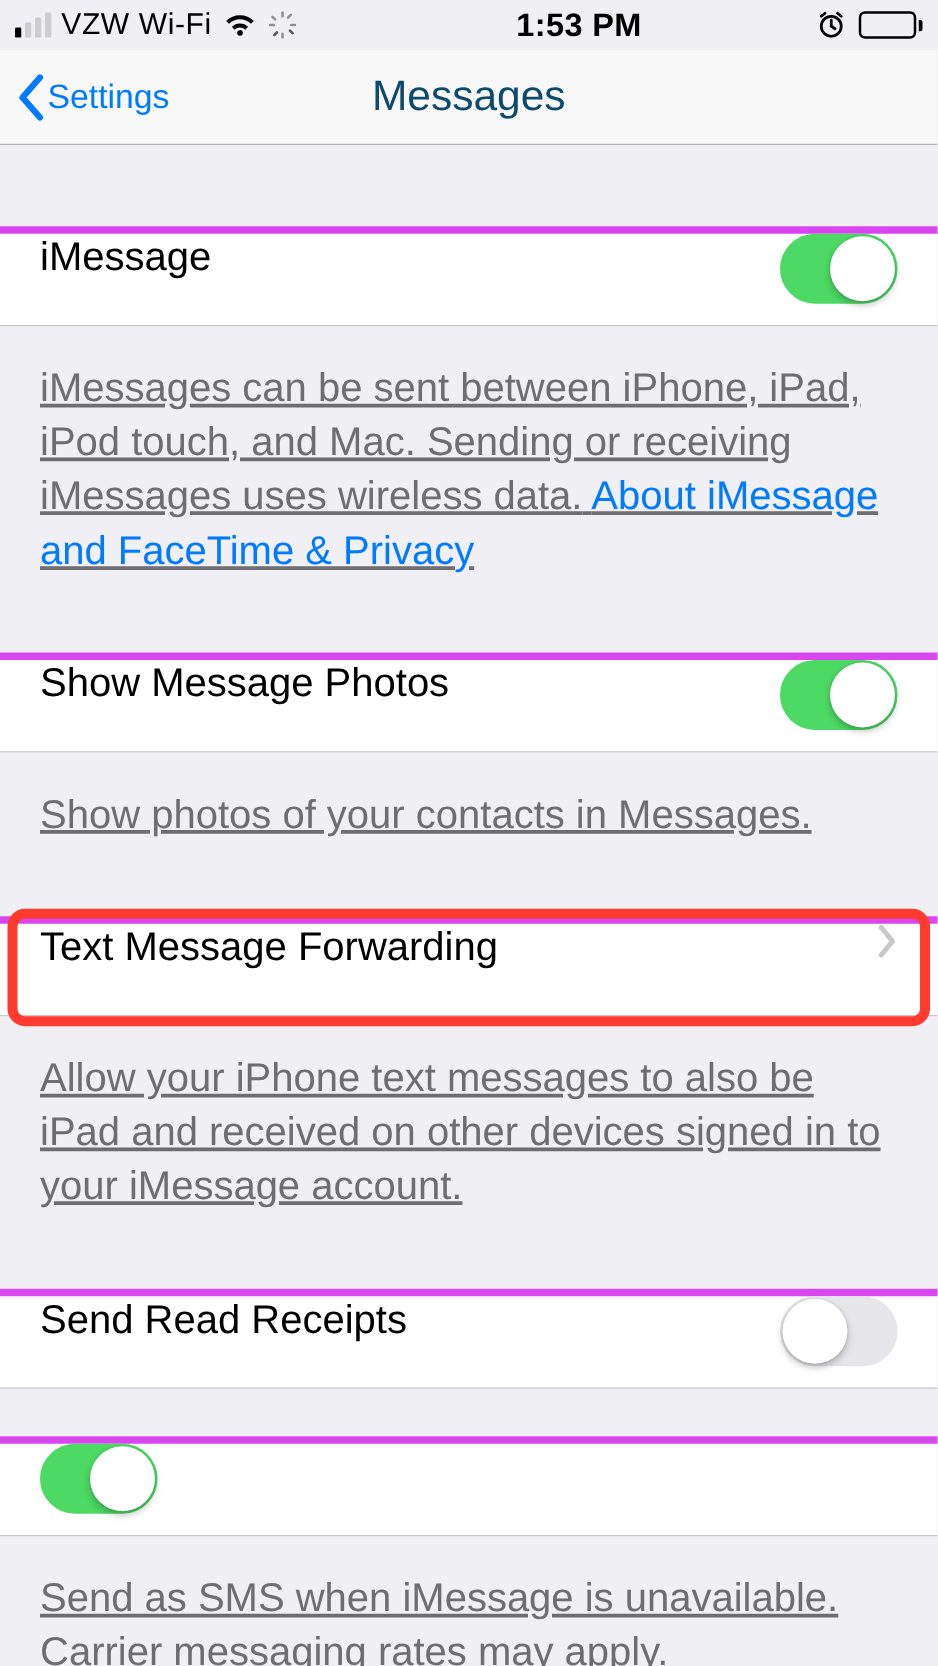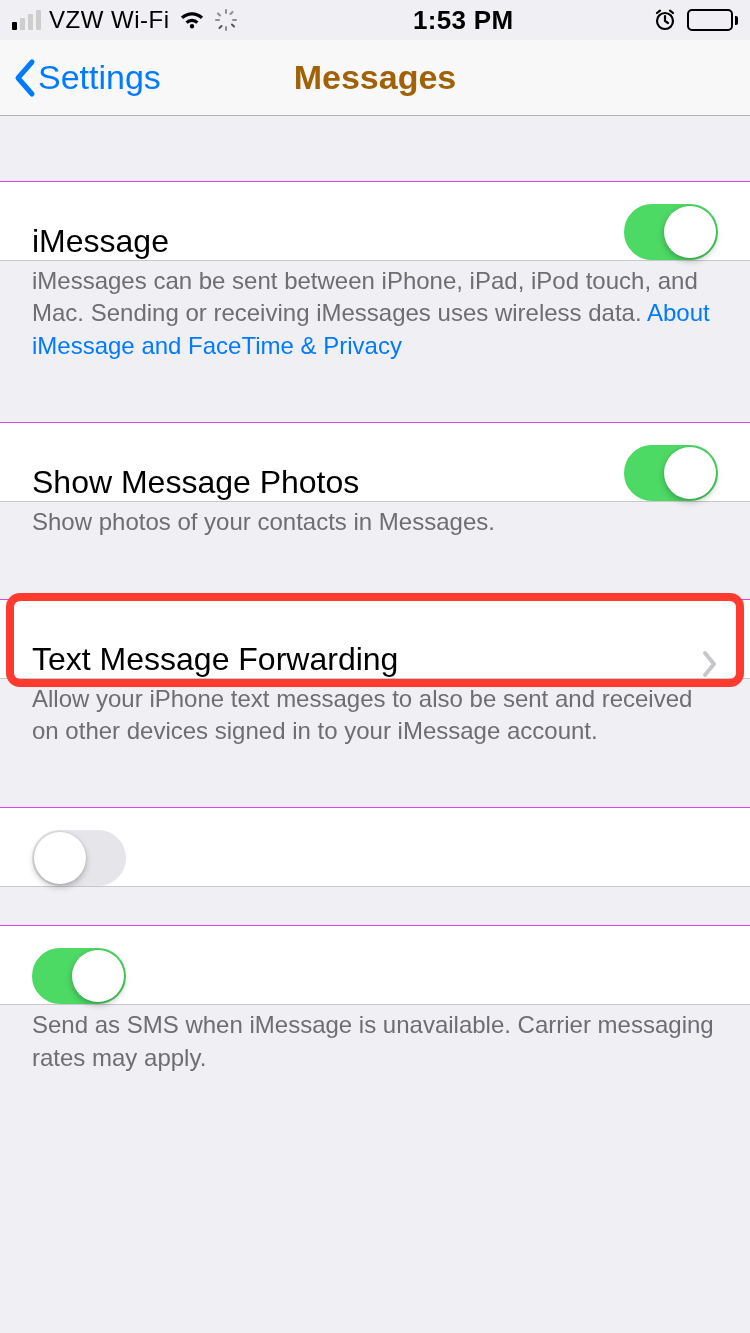--- a/index.html
+++ b/index.html
@@ -27,39 +27,39 @@
 
   .clock { font-size: 26px; font-weight: 600; letter-spacing: 0.3px; margin-left: 36px; }
   .alarm-icon { width: 24px; height: 24px; }
   .battery { display:flex; align-items:center; gap:2px;}
   .battery-body { width: 46px; height: 22px; border: 2px solid #000; border-radius: 5px; padding: 2px; }
   .battery-fill { background: #000; height: 100%; width: 78%; border-radius: 2px;}
   .battery-tip { width: 3px; height: 9px; background: #000; border-radius: 0 2px 2px 0;}
 
   
   .nav-bar { height: 76px; display:flex; align-items:center; position: relative; border-bottom: 1px solid #b2b2b4; background: #f8f8f8;}
-  .nav-back { display:flex; align-items:center; color:#007aff; font-size: 34px; padding-left: 12px; cursor:pointer; gap:2px;}
+  .nav-back { display:flex; align-items:center; color:#007aff; font-size: 27px; padding-left: 12px; cursor:pointer; gap:2px;}
   .chevron-back { width: 24px; height: 40px; }
-  .nav-title { position:absolute; left:50%; transform:translateX(-50%); font-size: 34px; font-weight: 700; color:#a16207;text-align:center;}
+  .nav-title { position:absolute; left:50%; transform:translateX(-50%); font-size: 34px; font-weight: 400; color:#0c4a6e;text-align:center;}
 
   
   .content { flex: 1; overflow-y: auto; }
   .spacer-top { height: 65px; }
 
-  .cell { background:#fff; border-top:1px solid #d946ef; border-bottom:1px solid #c8c7cc; padding: 0 32px; height: 80px; display:flex; align-items:flex-end; justify-content:space-between; font-size: 32px; color:#000; }
+  .cell { background:#fff; border-top:6px solid #d946ef; border-bottom:1px solid #c8c7cc; padding: 0 32px; height: 80px; display:flex; align-items:flex-start; justify-content:space-between; font-size: 32px; color:#000; }
   .cell-label { font-weight: 400; }
   .cell-detail { color:#8e8e93; font-size: 30px; display:flex; align-items:center; gap:10px;}
 
   
   .switch { width: 94px; height: 56px; border-radius: 28px; position:relative; background:#e5e5ea; border:2px solid #e5e5ea; transition:.2s; flex-shrink:0;}
   .switch.on { background:#4cd964; border-color:#4cd964;}
   .switch .knob { position:absolute; width: 52px; height: 52px; border-radius:50%; background:#fff; top:0; left:0; box-shadow: 0 3px 6px rgba(0,0,0,0.25), 0 0 0 1px rgba(0,0,0,0.04); transition:.2s;}
   .switch.on .knob { left: 38px; }
 
-  .footer { padding: 4px 32px 22px; font-size: 24px; line-height: 1.35; color:#6d6d72; }
+  .footer { padding: 28px 32px 22px; font-size: 32px; line-height: 1.35; color:#6d6d72;text-decoration:underline; }
   .footer a { color:#007aff; text-decoration:none; }
   .section-spacer { height: 38px; }
 
   .disclosure { width: 16px; height: 28px; }
 
   
   .highlight { position: relative; }
   .highlight::after { content:""; position:absolute; inset:-6px 6px -8px 6px; border: 8px solid #ff3b30; border-radius: 14px; pointer-events:none; }
 
 </style>
@@ -151,25 +151,26 @@
   <div class="highlight">
     <div class="cell">
       <span class="cell-label">Text Message Forwarding</span>
       <span class="cell-detail">
         <svg class="disclosure" viewBox="0 0 16 28">
             <path d="M3 3 L12 14 L3 25" stroke="#c7c7cc" stroke-width="4" fill="none" stroke-linecap="round" stroke-linejoin="round"></path>
           </svg>
       </span>
     </div>
   </div>
-  <div class="footer">Allow your iPhone text messages to also be sent and received on other devices signed in to your iMessage account.</div>
+  <div class="footer">Allow your iPhone text messages to also be iPad and received on other devices signed in to your iMessage account.</div>
 
   <div class="section-spacer"></div>
 
   <div class="cell">
+    <span class="cell-label">Send Read Receipts</span>
     <div class="switch">
         <div class="knob"></div>
       </div>
   </div>
 
   <div class="section-spacer"></div>
 
   <div class="cell">
     <div class="switch on">
         <div class="knob"></div>

